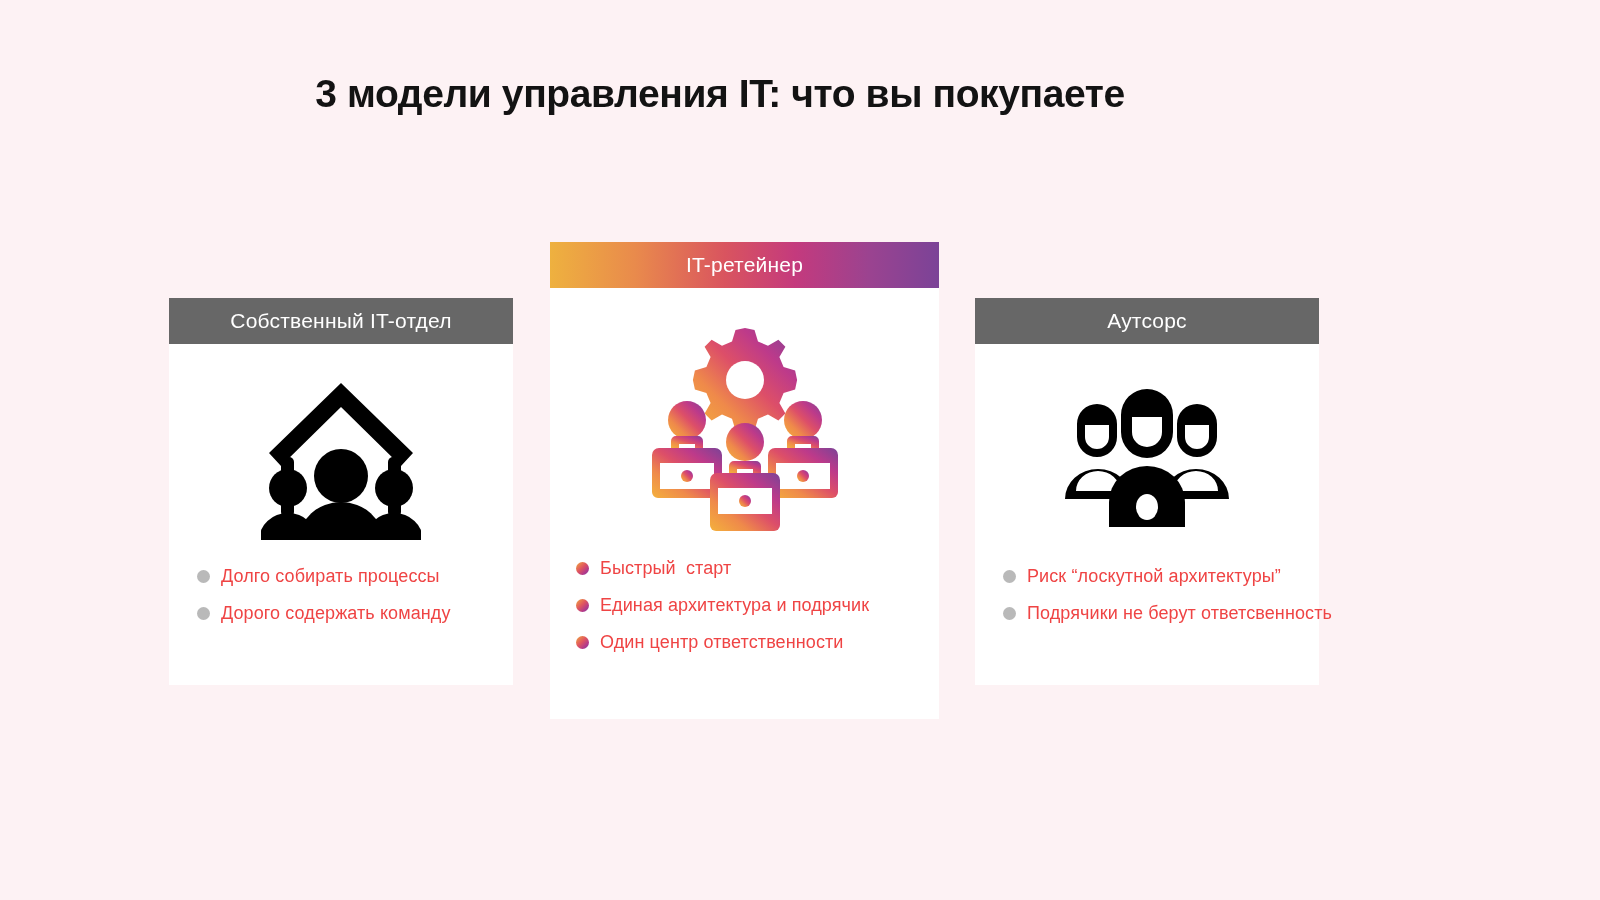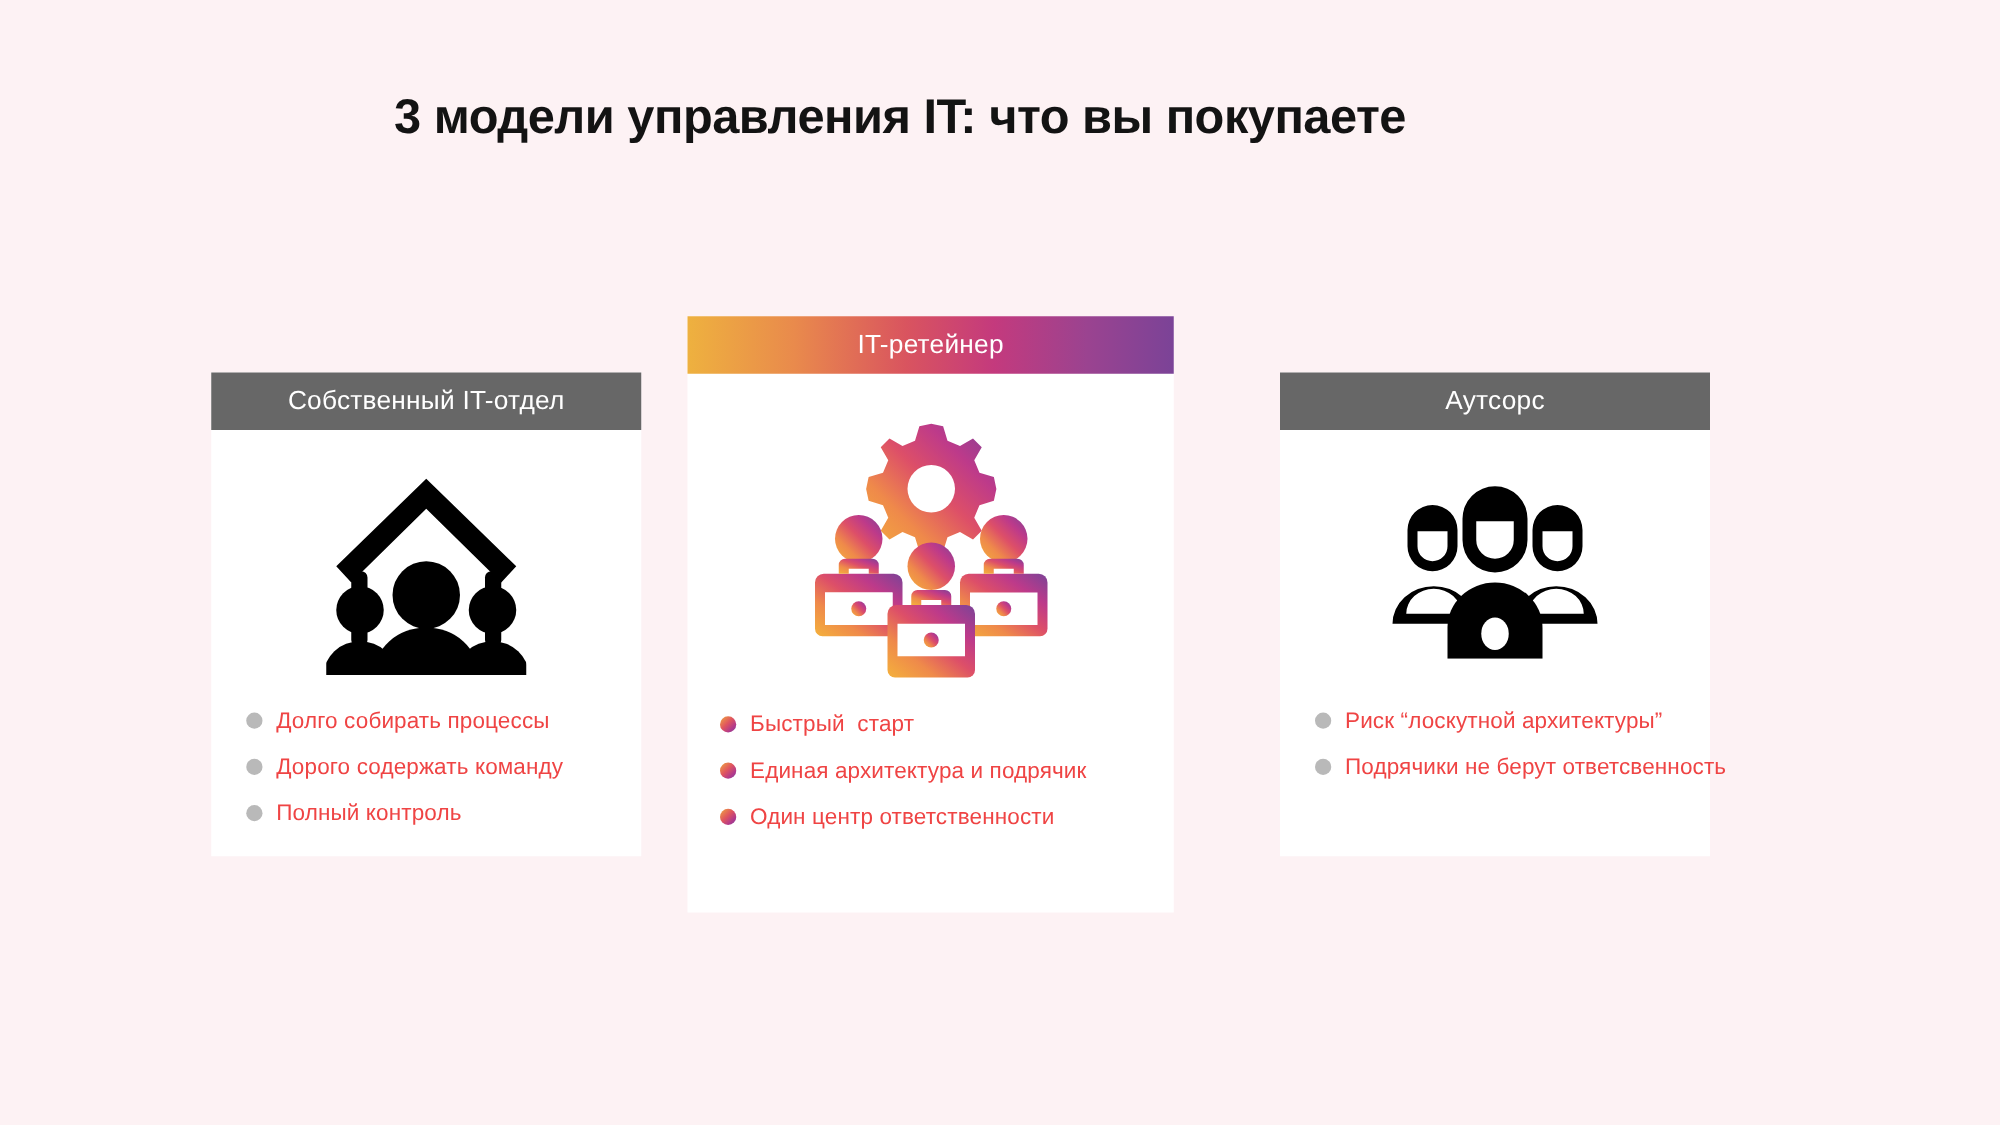--- a/index.html
+++ b/index.html
@@ -31,25 +31,25 @@
 
   
   .card {
     position: absolute;
     background: #ffffff;
   }
 
   .card-side { width: 344px; }
 
   #card-inhouse { left: 169px; top: 298px; height: 387px; }
-  #card-outsource { left: 1024px; top: 298px; height: 387px; }
+  #card-outsource { left: 975px; top: 298px; height: 387px; }
 
   #card-retainer {
     left: 550px;
-    top: 253px;
+    top: 242px;
     width: 389px;
     height: 477px;
   }
 
   .card-header {
     width: 100%;
     height: 46px;
     display: flex;
     align-items: center;
     justify-content: center;
@@ -157,24 +157,20 @@
       <div class="bullet-row">
         <span class="bullet-dot gray"></span>
         <span class="bullet-text">Долго собирать процессы</span>
       </div>
 
       <div class="bullet-row">
         <span class="bullet-dot gray"></span>
         <span class="bullet-text">Дорого содержать команду</span>
       </div>
 
-      <div class="bullet-row">
-        <span class="bullet-dot gray"></span>
-        <span class="bullet-text">Полный контроль</span>
-      </div>
 
     </div>
   </div>
 </div>
 
 <div class="card" id="card-retainer">
 
   <div class="card-header gradient">IT-ретейнер</div>
 
   <div class="card-body">

